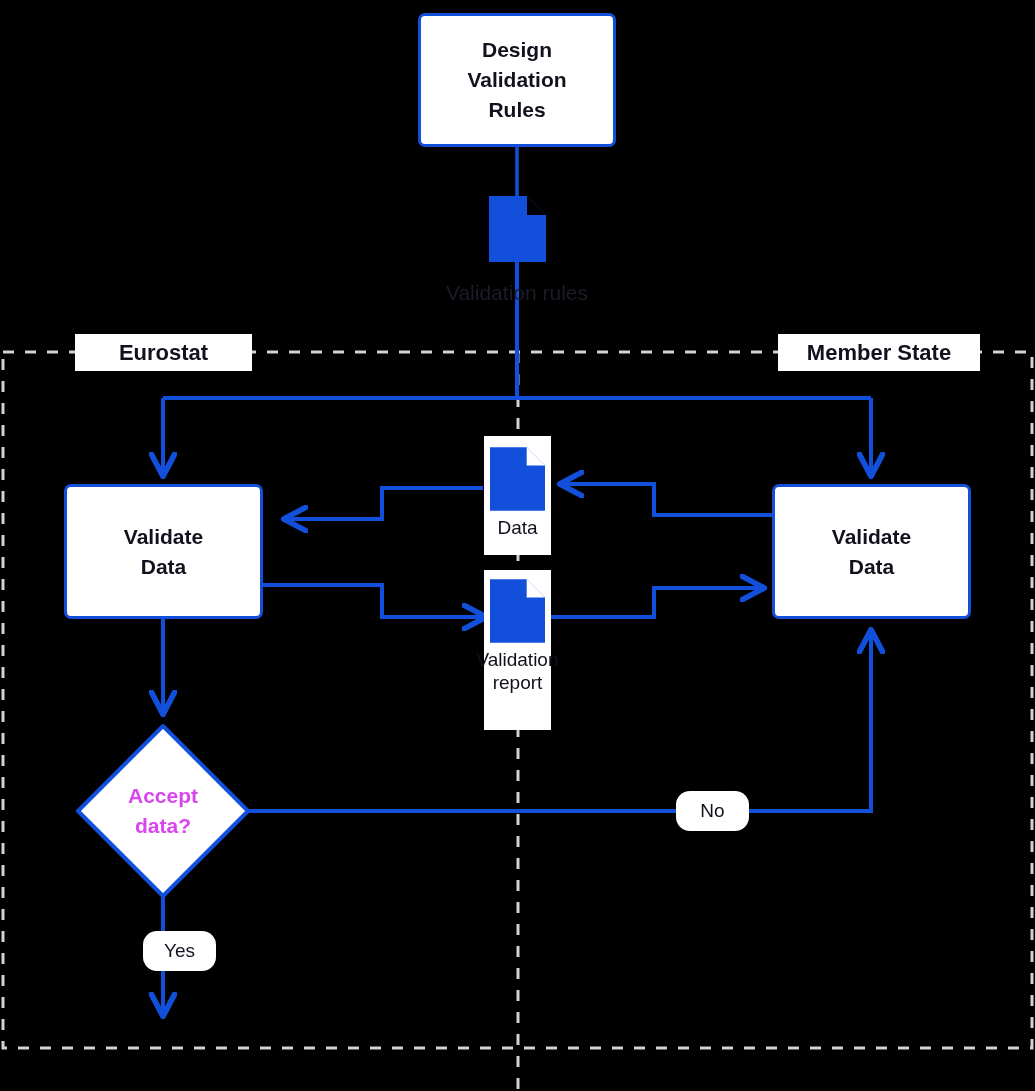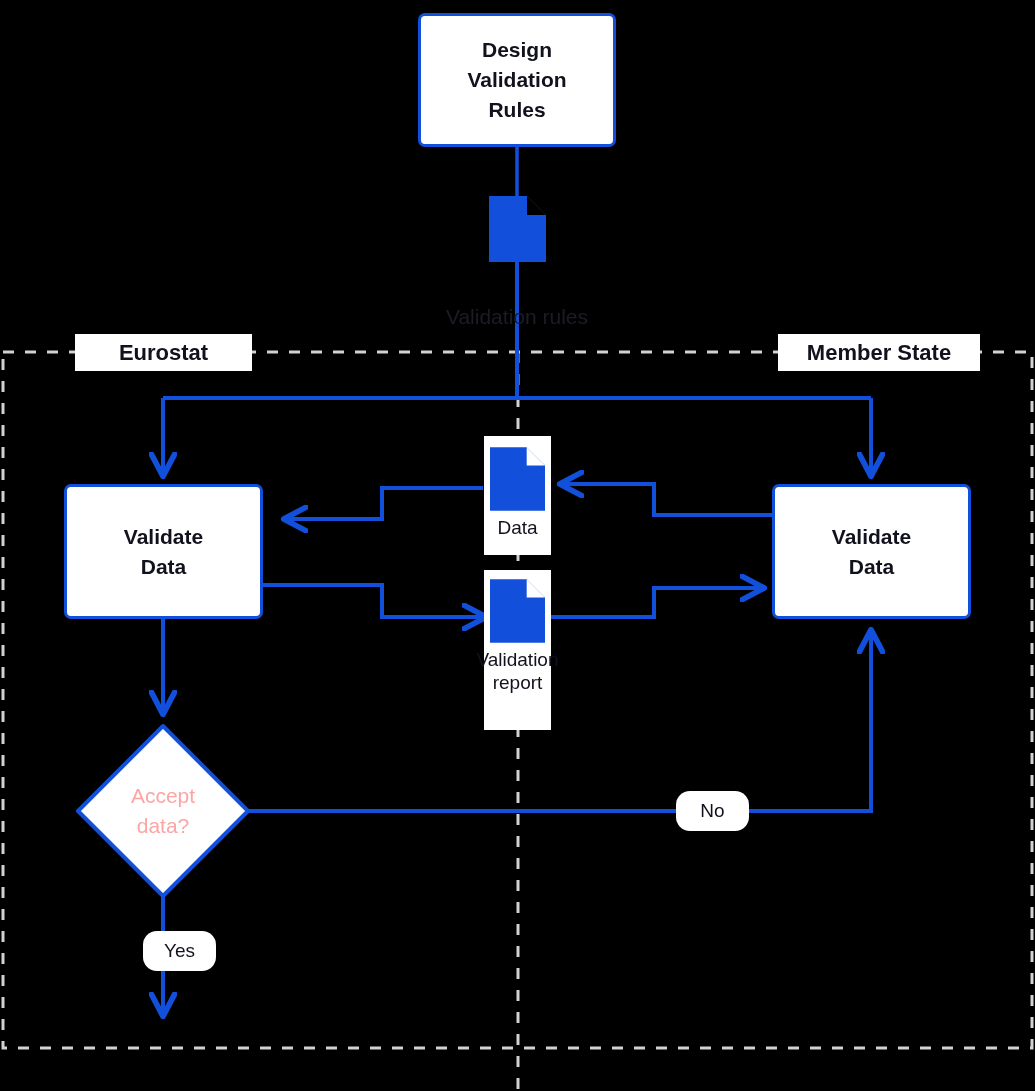--- a/index.html
+++ b/index.html
@@ -43,22 +43,22 @@
   
   .diamond-wrap {
     position: absolute;
     display: flex;
     align-items: center;
     justify-content: center;
   }
   .diamond-label {
     position: relative;
     z-index: 2;
-    color: #fca5a5;
-    font-weight: normal;
+    color: #d946ef;
+    font-weight: bold;
     font-size: 21px;
     line-height: 1.42;
     text-align: center;
     white-space: pre-line;
   }
 
   
   .doc-node {
     position: absolute;
     background: #ffffff;
@@ -174,21 +174,21 @@
 Validation
 Rules</span>
   </div>
 
   <div style="position:absolute; left:489px; top:196px; width:57px; height:66px;">
     <svg class="doc-glyph" width="57" height="66" viewBox="0 0 57 66" xmlns="http://www.w3.org/2000/svg">
       <path d="M0,0 L38,0 L57,19 L57,66 L0,66 Z" fill="#1250dc"></path>
       <path d="M38,0 L38,19 L57,19" fill="#000000"></path>
     </svg>
   </div>
-  <div class="dark-caption" style="left:417px; top:281px; width:200px;margin-top:24px;">Validation rules</div>
+  <div class="dark-caption" style="left:417px; top:281px; width:200px;">Validation rules</div>
 
   <div class="lane-title" style="left:75px; top:334px; width:177px; height:37px;">
     <span>Eurostat</span>
   </div>
   <div class="lane-title" style="left:778px; top:334px; width:202px; height:37px;">
     <span>Member State</span>
   </div>
 
   <div class="proc-box" style="left:64px; top:484px; width:199px; height:135px;">
     <span class="txt">Validate

